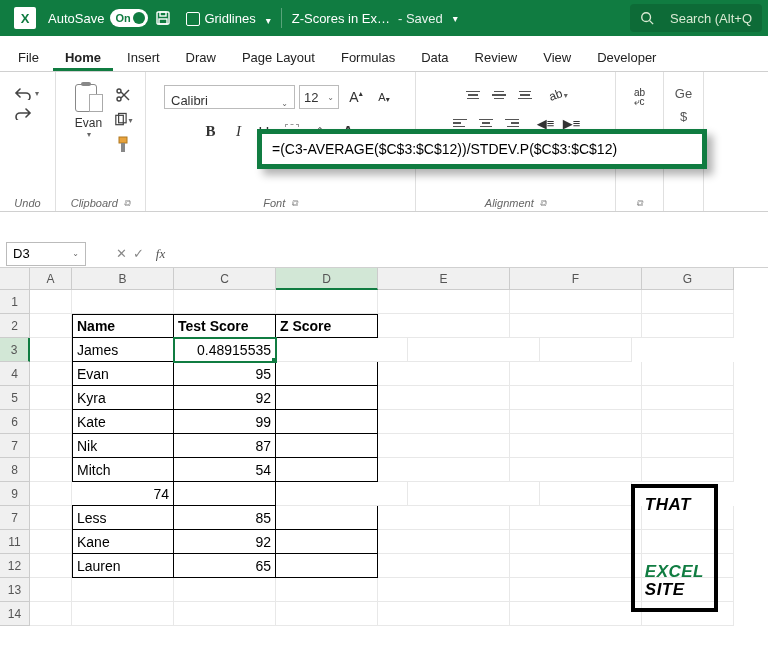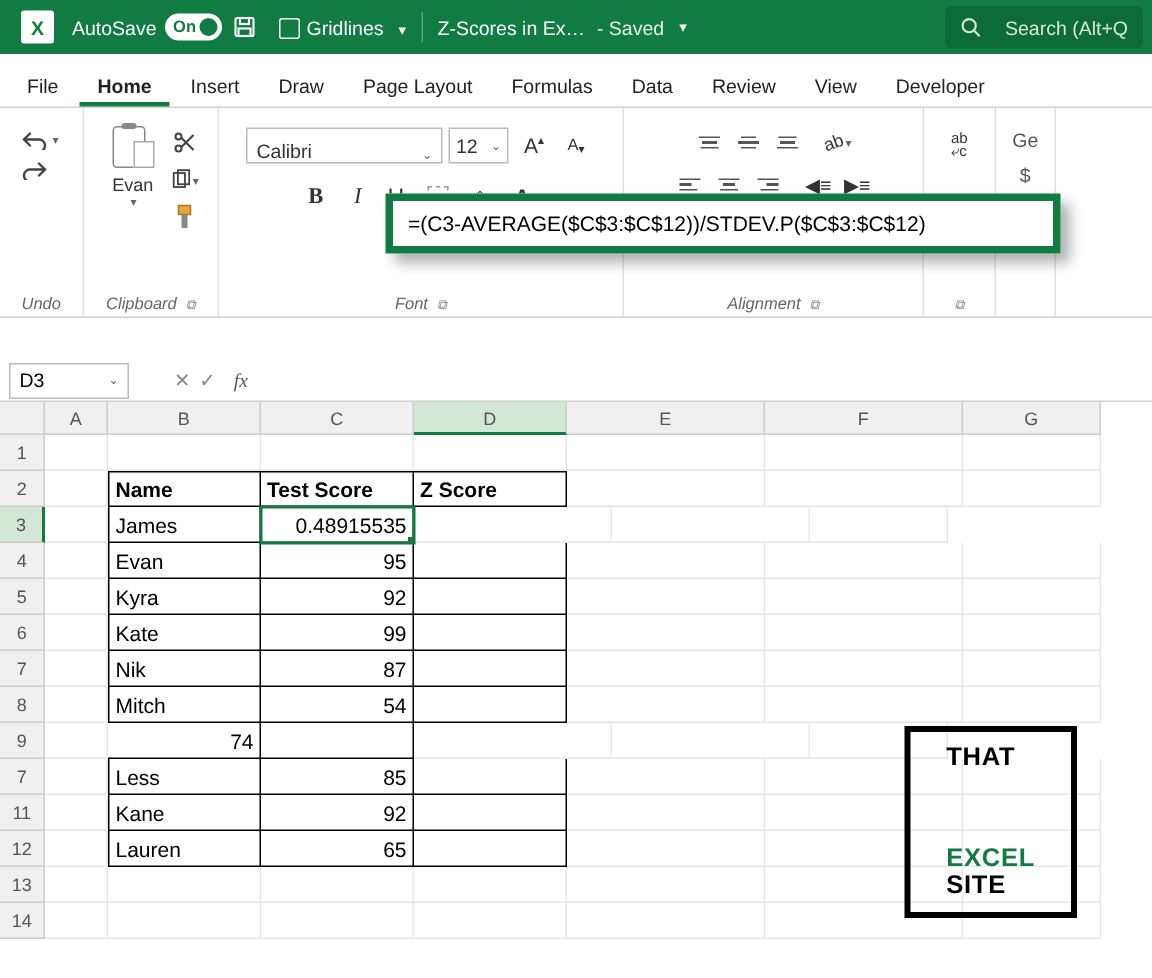--- a/index.html
+++ b/index.html
@@ -79,21 +79,21 @@
   .row-h.sel { background: #d2e7d6; border-right: 2px solid #107C41; width: 30px; }
   .cell { border-right: 1px solid #e8e8e8; border-bottom: 1px solid #e8e8e8; padding: 0 4px; font-size: 14px; display: flex; align-items: center; overflow: hidden; }
   .cA { width: 42px; } .cB { width: 102px; } .cC { width: 102px; } .cD { width: 102px; } .cE { width: 132px; } .cF { width: 132px; } .cG { width: 92px; }
   .tbl-border { border-right: 1px solid #000 !important; border-bottom: 1px solid #000 !important; }
   .tbl-top { border-top: 1px solid #000 !important; }
   .tbl-left { border-left: 1px solid #000 !important; }
   .hdr-cell { font-weight: bold; }
   .num { justify-content: flex-end; }
   .active-cell { outline: 2px solid #107C41; outline-offset: -1px; position: relative; z-index: 5; }
   .fill-handle { position: absolute; right: -3px; bottom: -3px; width: 6px; height: 6px; background: #107C41; }
-  .watermark { position: absolute; right: 50px; bottom: 40px; border: 4px solid #000; padding: 8px 24px; font-weight: 900; font-size: 17px; line-height: 1.1; font-family: Arial, sans-serif; letter-spacing: 0.5px; }
+  .watermark { position: absolute; right: 50px; bottom: 40px; border: 4px solid #000; padding: 8px 10px; font-weight: 900; font-size: 17px; line-height: 1.1; font-family: Arial, sans-serif; letter-spacing: 0.5px; font-style: italic; }
   .watermark .excel { color: #107C41; margin-top: 48px; }
 </style>
 </head>
 <body>
 
 <div class="titlebar">
   <div class="app-icon">X</div>
   <div class="autosave">
     <span>AutoSave</span>
     <div class="toggle">

